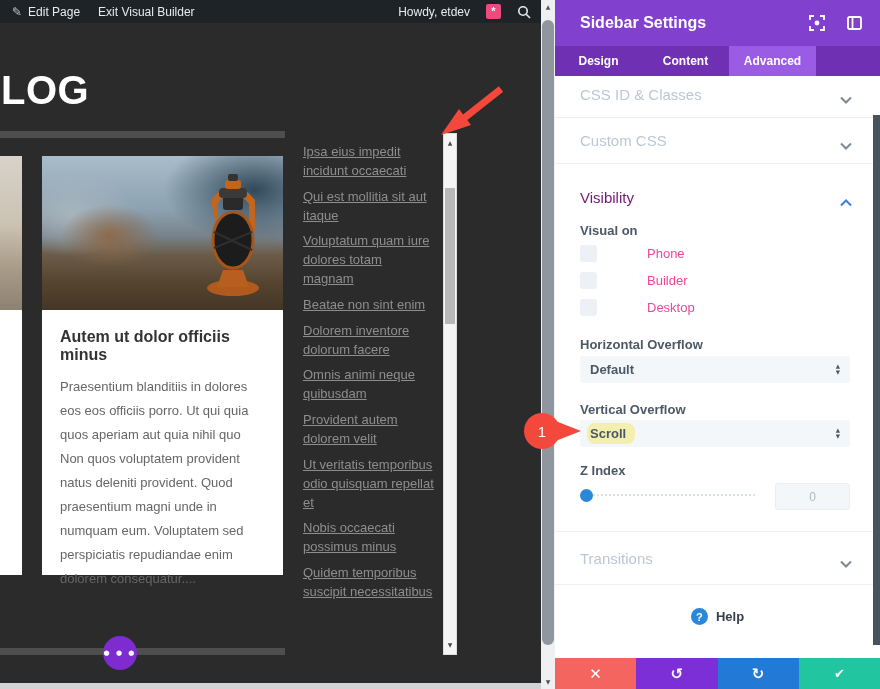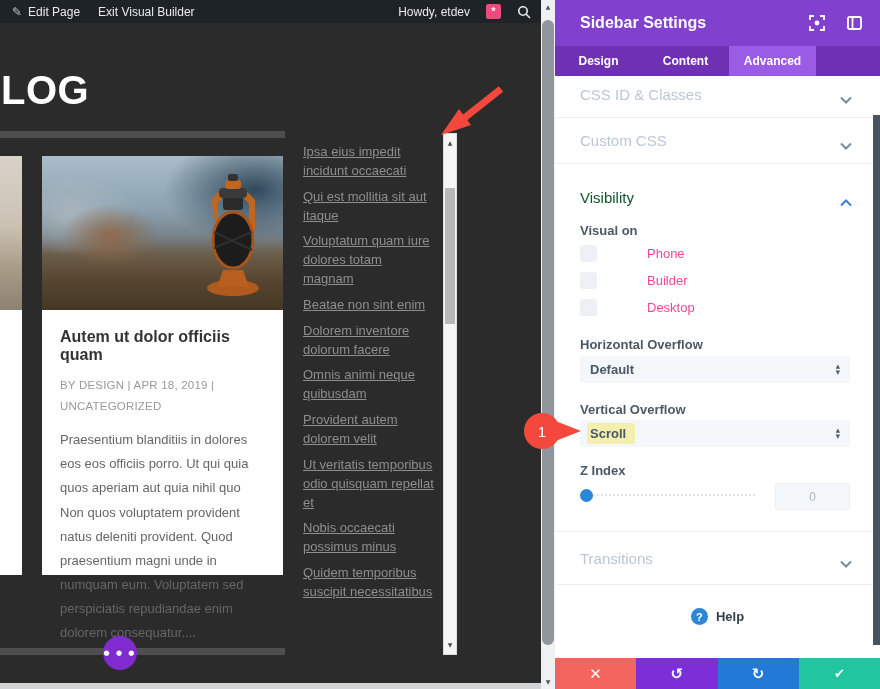--- a/index.html
+++ b/index.html
@@ -102,35 +102,35 @@
   .panel-header .hicons svg { display:block; cursor:pointer; }
 
   .panel-tabs { position:absolute; left:0; top:46px; width:100%; height:30px; background:#6f30b4; display:flex; }
   .panel-tab {
     width:87px; height:30px; display:flex; align-items:center; justify-content:center;
     color:#ffffff; font-size:12px; font-weight:bold; cursor:pointer;
   }
   .panel-tab.active { background:#9a5ce4; }
 
   .sect-head { position:absolute; left:25px; font-size:15px; color:#bcc7d4; cursor:pointer; }
-  .sect-head.blue { color:#14532d; }
+  .sect-head.blue { color:#701a75; }
   .chev { position:absolute; right:28px; cursor:pointer; }
   .divider { position:absolute; left:0; width:100%; height:1px; background:#efefef; }
 
   .field-label { position:absolute; left:25px; font-size:13px; font-weight:bold; color:#4c5866; }
   .cb-row { position:absolute; left:25px; display:flex; align-items:center; gap:14px; cursor:pointer; }
   .cb-box { width:17px; height:17px; background:#edf1f6; border-radius:3px; }
   .cb-label { font-size:13px; font-weight:normal; color:#ec4899;padding-left:36px; }
 
   .dropdown {
     position:absolute; left:25px; width:270px; height:27px; background:#f4f7fa; border-radius:3px;
     display:flex; align-items:center; padding:0 10px; cursor:pointer;
   }
   .dropdown .val { font-size:13px; font-weight:bold; color:#4c5866; flex:1; }
-  .dropdown .val .hl { background:#f3efae; border-radius:2px; padding:3px 9px 3px 3px; margin-left:-3px; }
+  .dropdown .val .hl { background:#f3efae; border-radius:8px; padding:3px 9px 3px 3px; margin-left:-3px; }
   .stepper { display:flex; flex-direction:column; gap:1px; align-items:center; }
   .stepper span { font-size:5.5px; line-height:5px; color:#4c5866; font-family:"DejaVu Sans", sans-serif; }
 
   .slider { position:absolute; left:25px; top:0; width:175px; height:12px; }
   .slider .track { position:absolute; left:0; top:5px; width:100%; border-top:2px dotted #dbe2e8; }
   .slider .knob { position:absolute; left:0; top:0; width:13px; height:13px; border-radius:50%; background:#2b87da; cursor:pointer; }
   .zval {
     position:absolute; left:220px; width:75px; height:27px; background:#f4f7fa; border:1px solid #eceff2; border-radius:3px;
     display:flex; align-items:center; justify-content:center; font-size:12px; color:#aeb8c2;
   }
@@ -212,22 +212,21 @@
           <ellipse cx="32" cy="70" rx="20" ry="28" fill="none" stroke="#a8551a" stroke-width="3"></ellipse>
           <line x1="13" y1="62" x2="51" y2="80" stroke="#2e2e2e" stroke-width="2"></line>
           <line x1="13" y1="78" x2="51" y2="62" stroke="#2e2e2e" stroke-width="2"></line>
           <rect x="22" y="26" width="20" height="14" rx="3" fill="#2a2a2a"></rect>
           <rect x="18" y="18" width="28" height="10" rx="4" fill="#3a3a3a"></rect>
           <rect x="24" y="10" width="16" height="9" rx="3" fill="#c1661f"></rect>
           <rect x="27" y="4" width="10" height="7" rx="2" fill="#333333"></rect>
         </svg>
       </div>
       <div class="body">
-        <div class="post-title">Autem ut dolor officiis quam</div>
-        <div class="post-meta">BY DESIGN | APR 18, 2019 | UNCATEGORIZED</div>
+        <div class="post-title">Autem ut dolor officiis minus</div>
         <div class="post-excerpt">Praesentium blanditiis in dolores eos eos officiis porro. Ut qui quia quos aperiam aut quia nihil quo Non quos voluptatem provident natus deleniti provident. Quod praesentium magni unde in numquam eum. Voluptatem sed perspiciatis repudiandae enim dolorem consequatur....</div>
       </div>
     </div>
 
     <div class="side-links">
       <a>Ipsa eius impedit incidunt occaecati</a>
       <a>Qui est mollitia sit aut itaque</a>
       <a>Voluptatum quam iure dolores totam magnam</a>
       <a>Beatae non sint enim</a>
       <a>Dolorem inventore dolorum facere</a>

